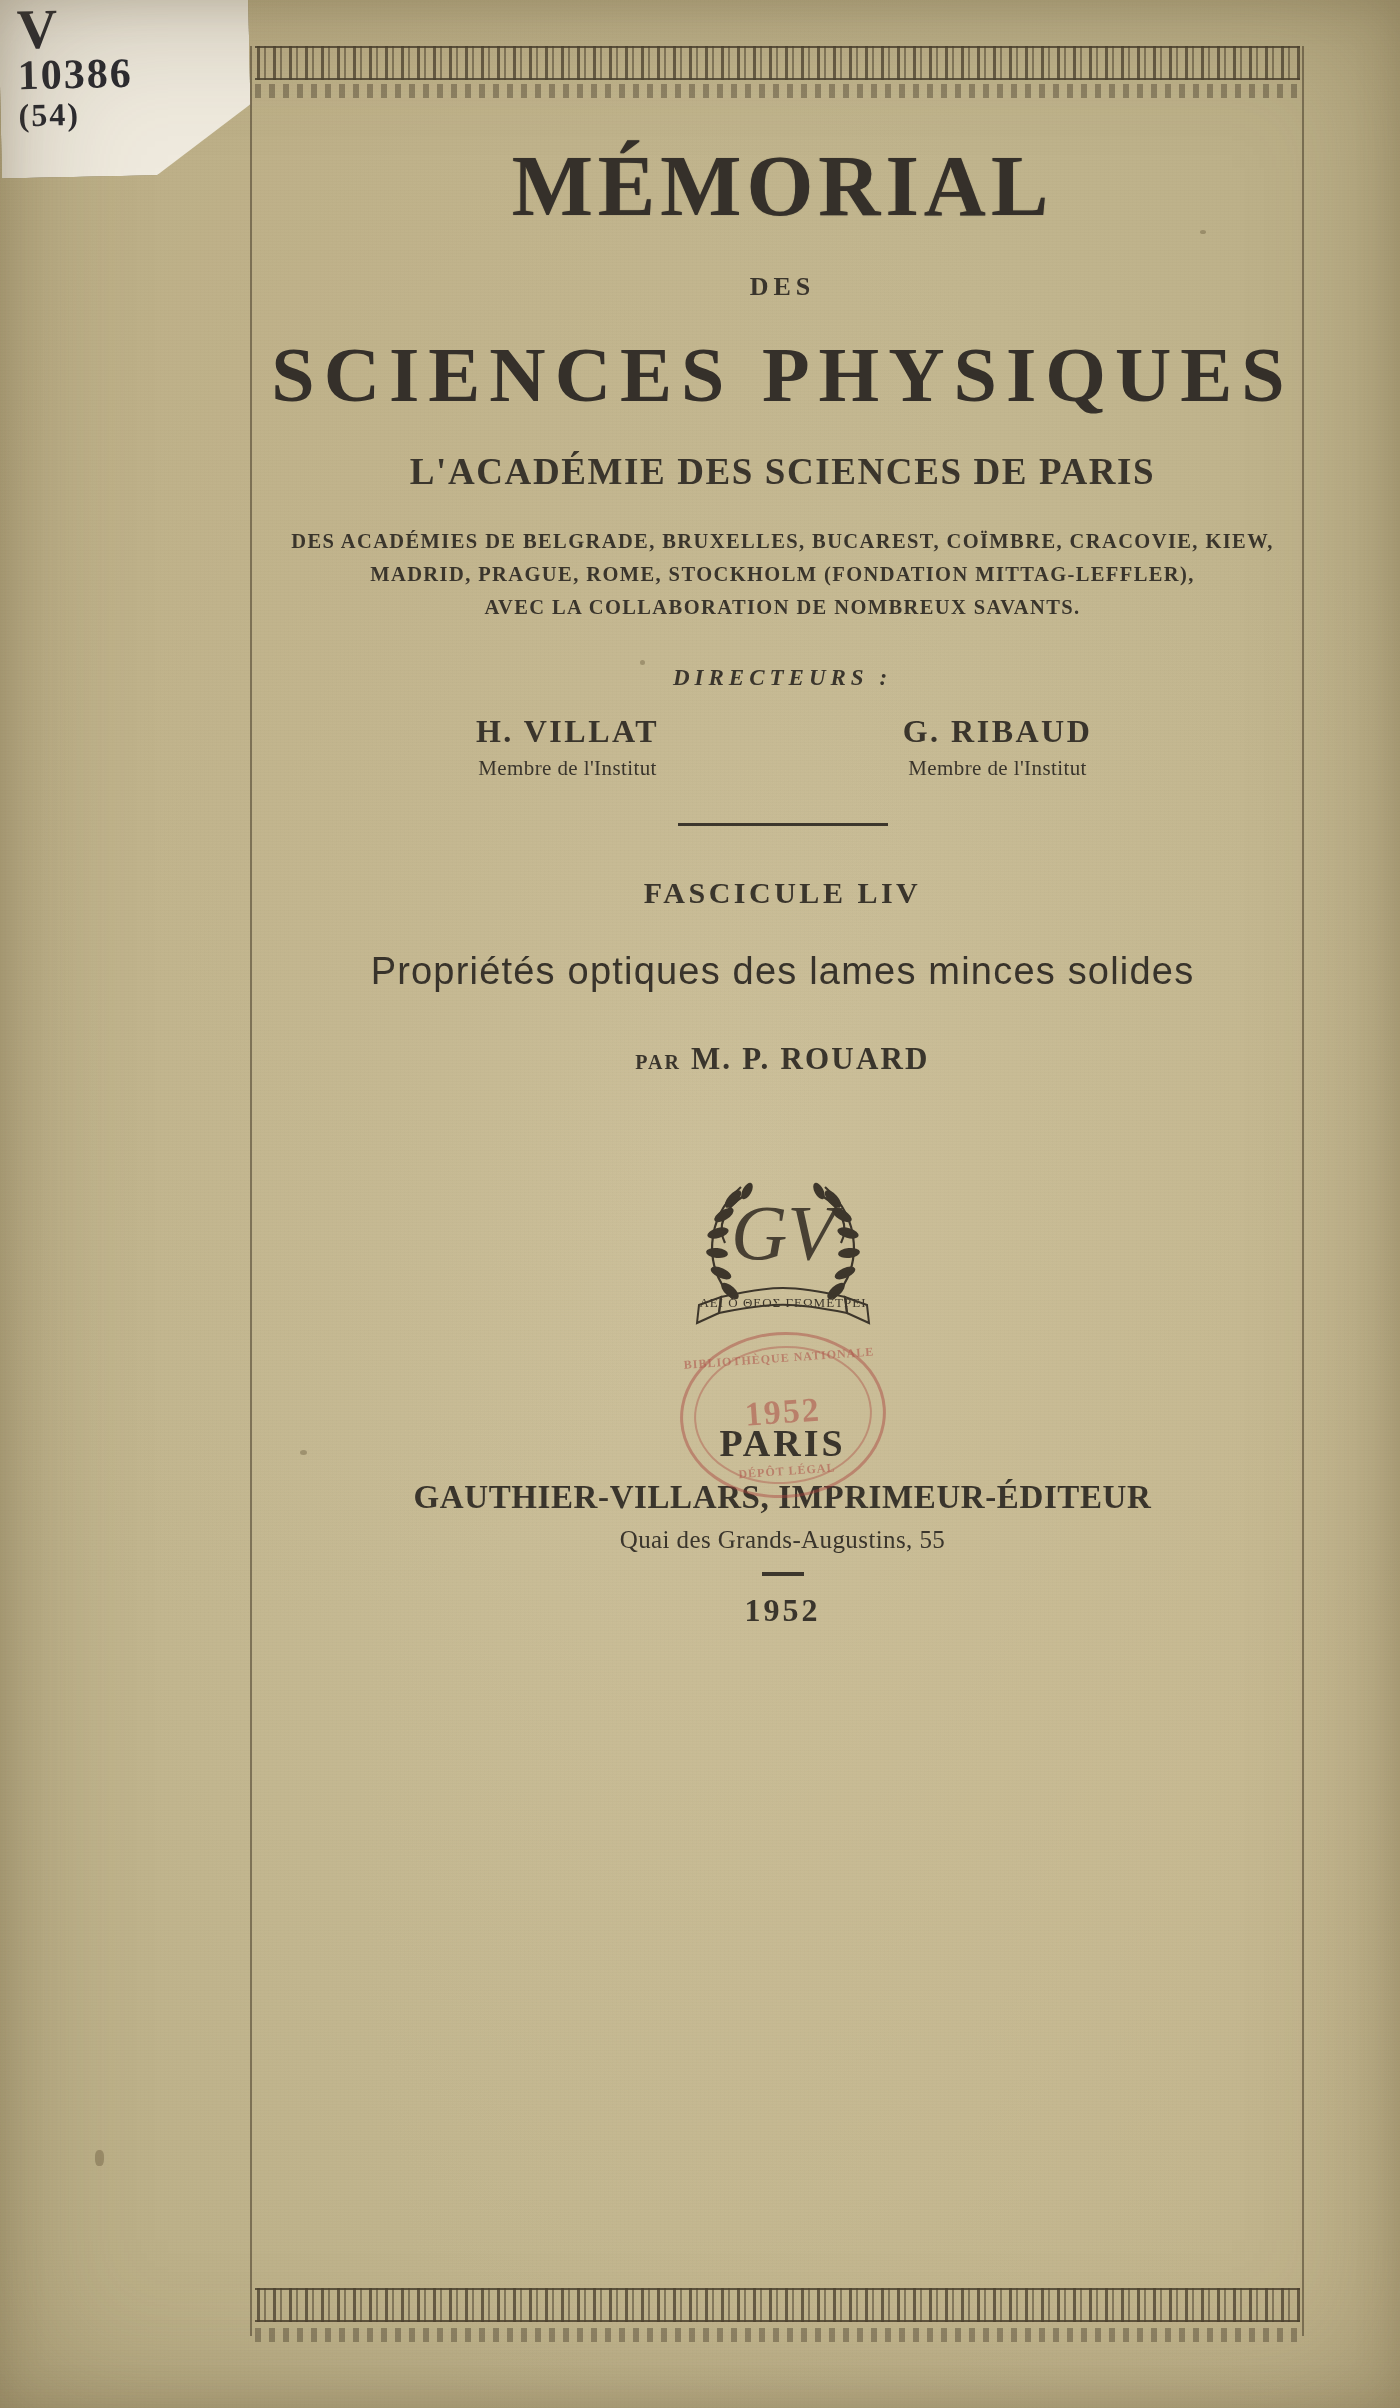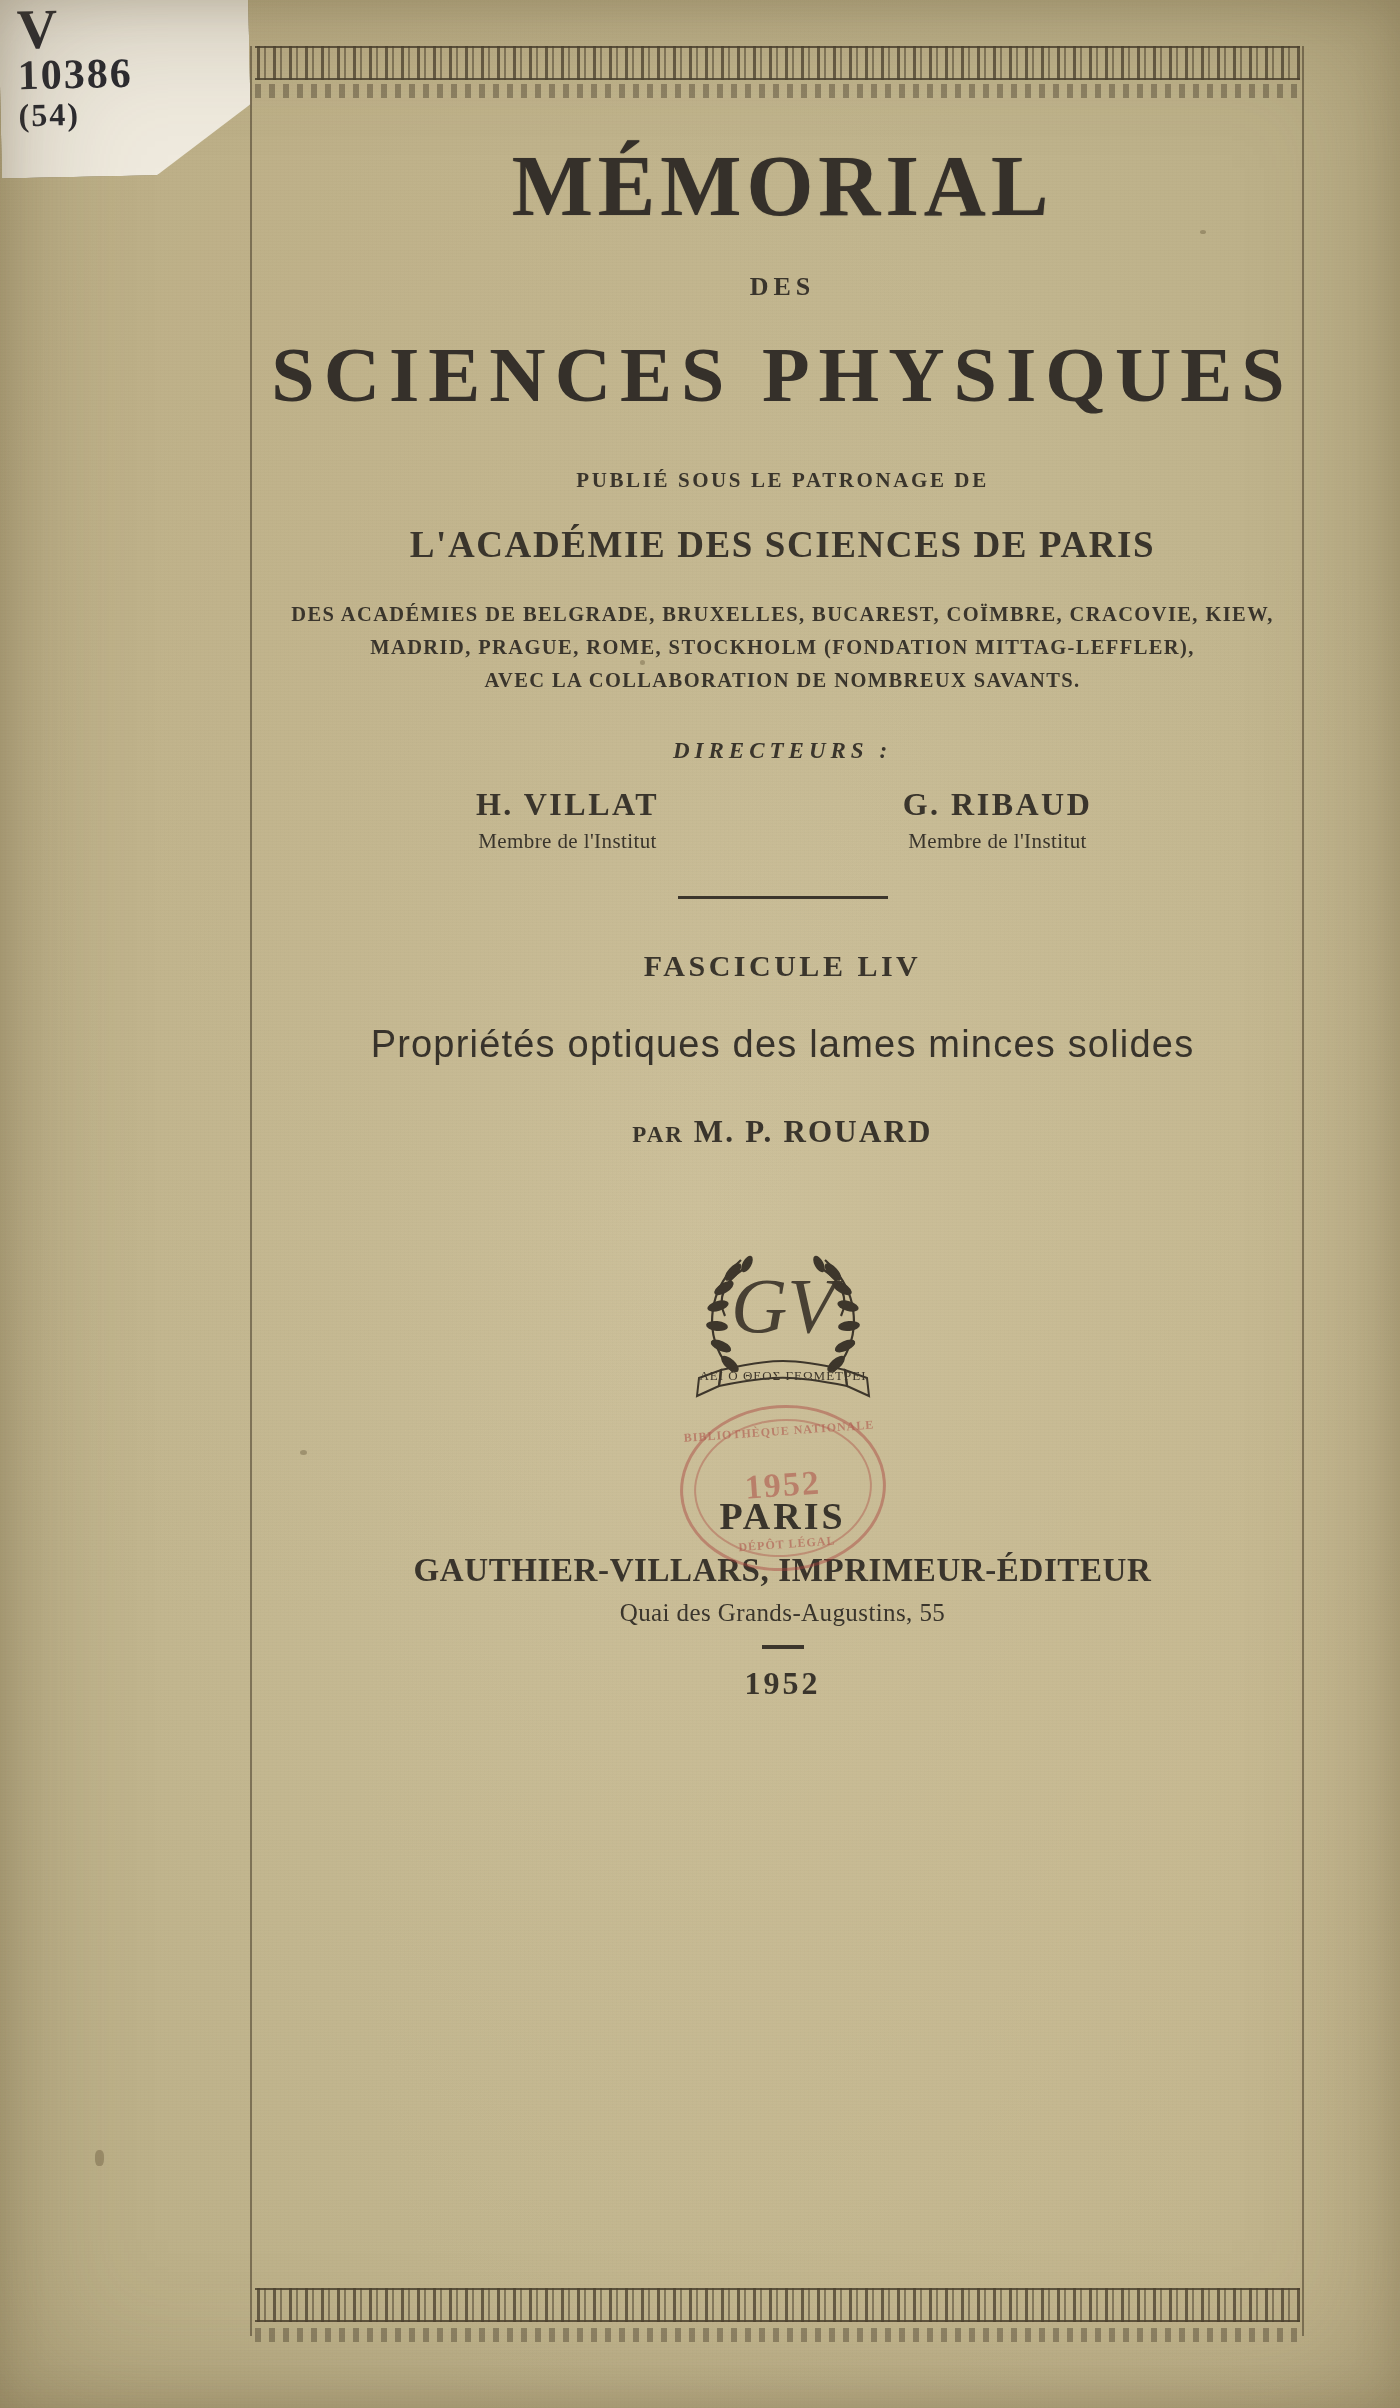--- a/index.html
+++ b/index.html
@@ -197,21 +197,21 @@
     margin-top: 40px;
     font-family: "Liberation Sans", sans-serif;
     color: #38332b;
   }
   .t-author {
     font-size: 31px;
     letter-spacing: 2.2px;
     margin-top: 48px;
     font-weight: 600;
   }
-  .t-author .small { font-size: 23px; letter-spacing: 2px; }
+  .t-author .small { font-size: 20px; letter-spacing: 2px; }
   .t-affil {
     font-size: 17.5px;
     letter-spacing: 1.6px;
     font-weight: 700;
     margin-top: 14px;
   }
 
   
   .emblem-wrap {
     position: relative;
@@ -321,21 +321,20 @@
       <div class="l3">(54)</div>
     </div>
   </div>
 
   <div class="content">
 
     <div class="t-main">MÉMORIAL</div>
     <div class="t-des">DES</div>
     <div class="t-sciences">SCIENCES PHYSIQUES</div>
 
-    <div class="t-patronage">PUBLIÉ SOUS LE PATRONAGE DE</div>
     <div class="t-academie">L'ACADÉMIE DES SCIENCES DE PARIS</div>
     <div class="t-acad-list">
       <div>DES ACADÉMIES DE BELGRADE, BRUXELLES, BUCAREST, COÏMBRE, CRACOVIE, KIEW,</div>
       <div>MADRID, PRAGUE, ROME, STOCKHOLM (FONDATION MITTAG-LEFFLER),</div>
       <div>AVEC LA COLLABORATION DE NOMBREUX SAVANTS.</div>
     </div>
 
     <div class="t-directeurs">DIRECTEURS :</div>
     <div class="dir-row">
       <div class="dir-col">

